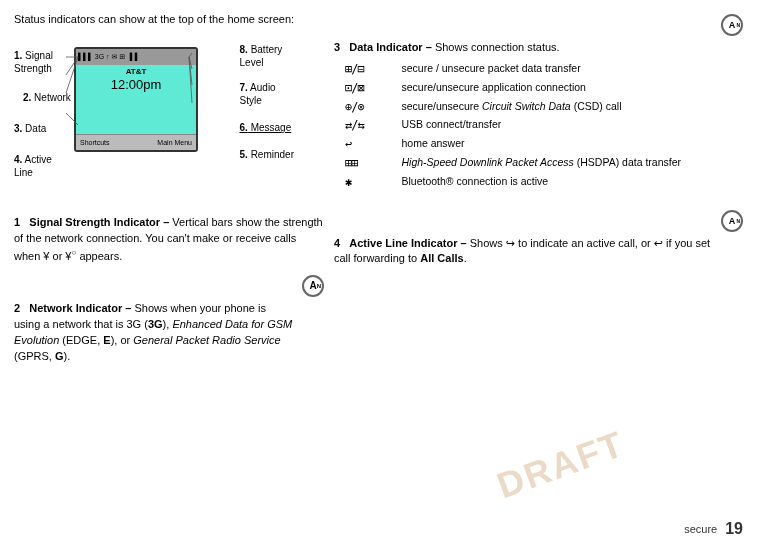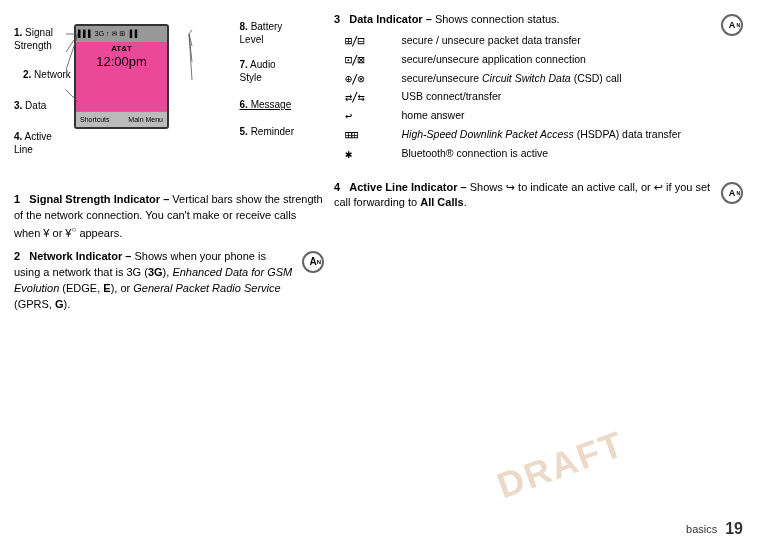--- a/index.html
+++ b/index.html
@@ -47,24 +47,24 @@
       width: 280px;
       height: 170px;
       margin-bottom: 10px;
     }
 
     
     .phone-screen {
       position: absolute;
       left: 60px;
       top: 12px;
-      width: 95px;
+      width: 124px;
       height: 105px;
       border: 2px solid #333;
-      background: #ec4899;
+      background: #5eead4;
       border-radius: 3px;
     }
 
     .phone-status-bar {
       width: 100%;
       height: 16px;
       background: #999;
       display: flex;
       align-items: center;
       justify-content: space-between;
@@ -206,39 +206,41 @@
     }
 
     .section-with-icon {
       display: flex;
       align-items: flex-start;
       gap: 5px;
     }
 
     .section-text {
       flex: 1;
+      margin-top: 28px;
     }
 
     
     .diagram-svg {
       position: absolute;
       top: 0;
       left: 0;
       width: 280px;
       height: 170px;
       pointer-events: none;
     }
   </style>
 </head>
 <body>
 
 <div class="page-container">
 
   <div class="left-column">
 
+    <p class="intro-text">Status indicators can show at the top of the home screen:</p>
 
     <div class="phone-diagram-area">
 
       <div style="position:absolute; left:0; top:14px; font-size:10px; line-height:1.3;">
         <div style="margin-bottom:16px;"><strong>1.</strong> Signal<br>Strength</div>
         <div style="margin-bottom:18px;margin-left:9px;"><strong>2.</strong> Network</div>
         <div style="margin-bottom:18px;"><strong>3.</strong> Data</div>
         <div><strong>4.</strong> Active<br>Line</div>
       </div>
 
@@ -357,15 +359,15 @@
       </div>
     </div>
 
   </div>
 
 </div>
 
 <div class="draft-watermark">DRAFT</div>
 
 <div class="footer">
-  <span class="footer-word">basics</span>
+  <span class="footer-word">secure</span>
   <span class="footer-num">19</span>
 </div>
 
 </body></html>

